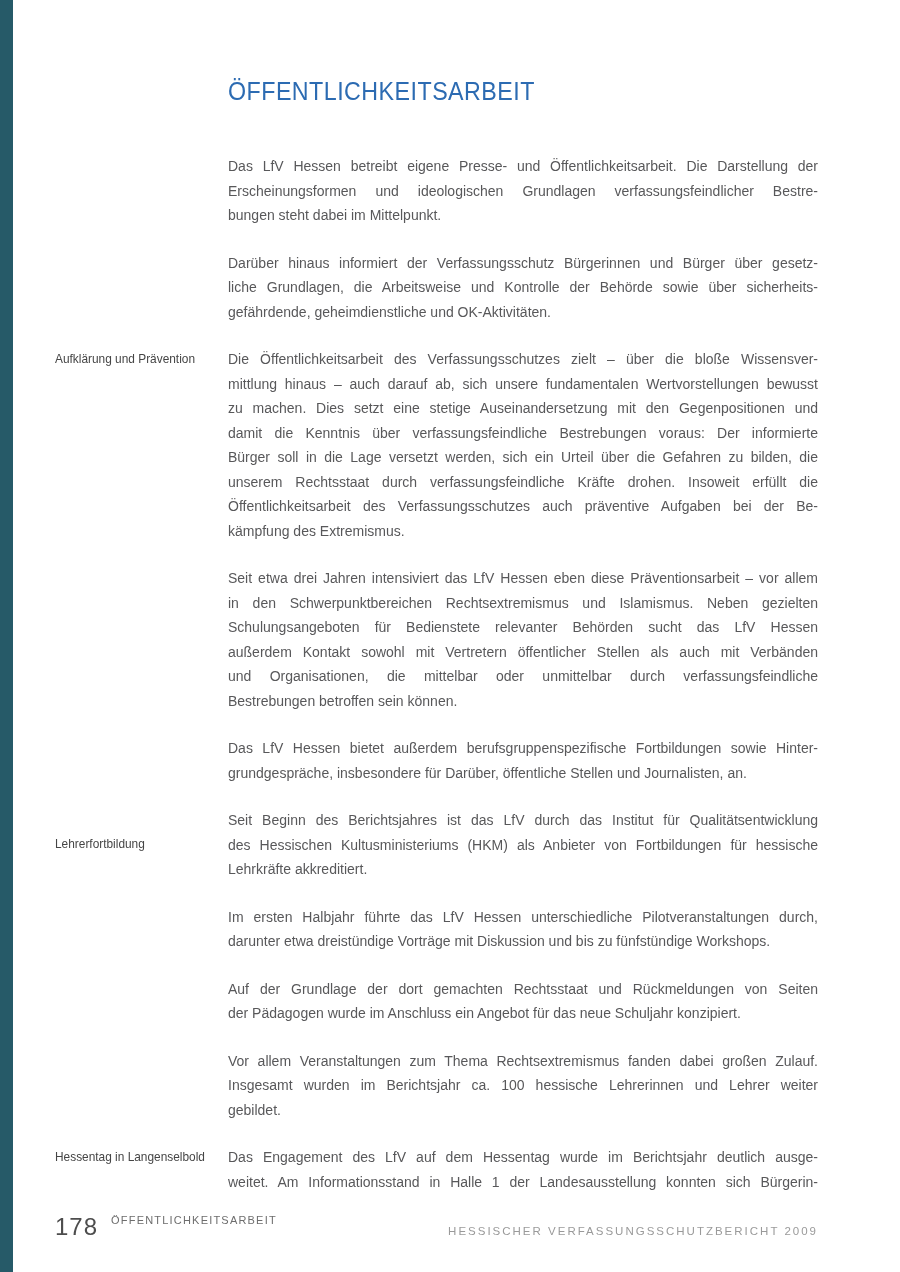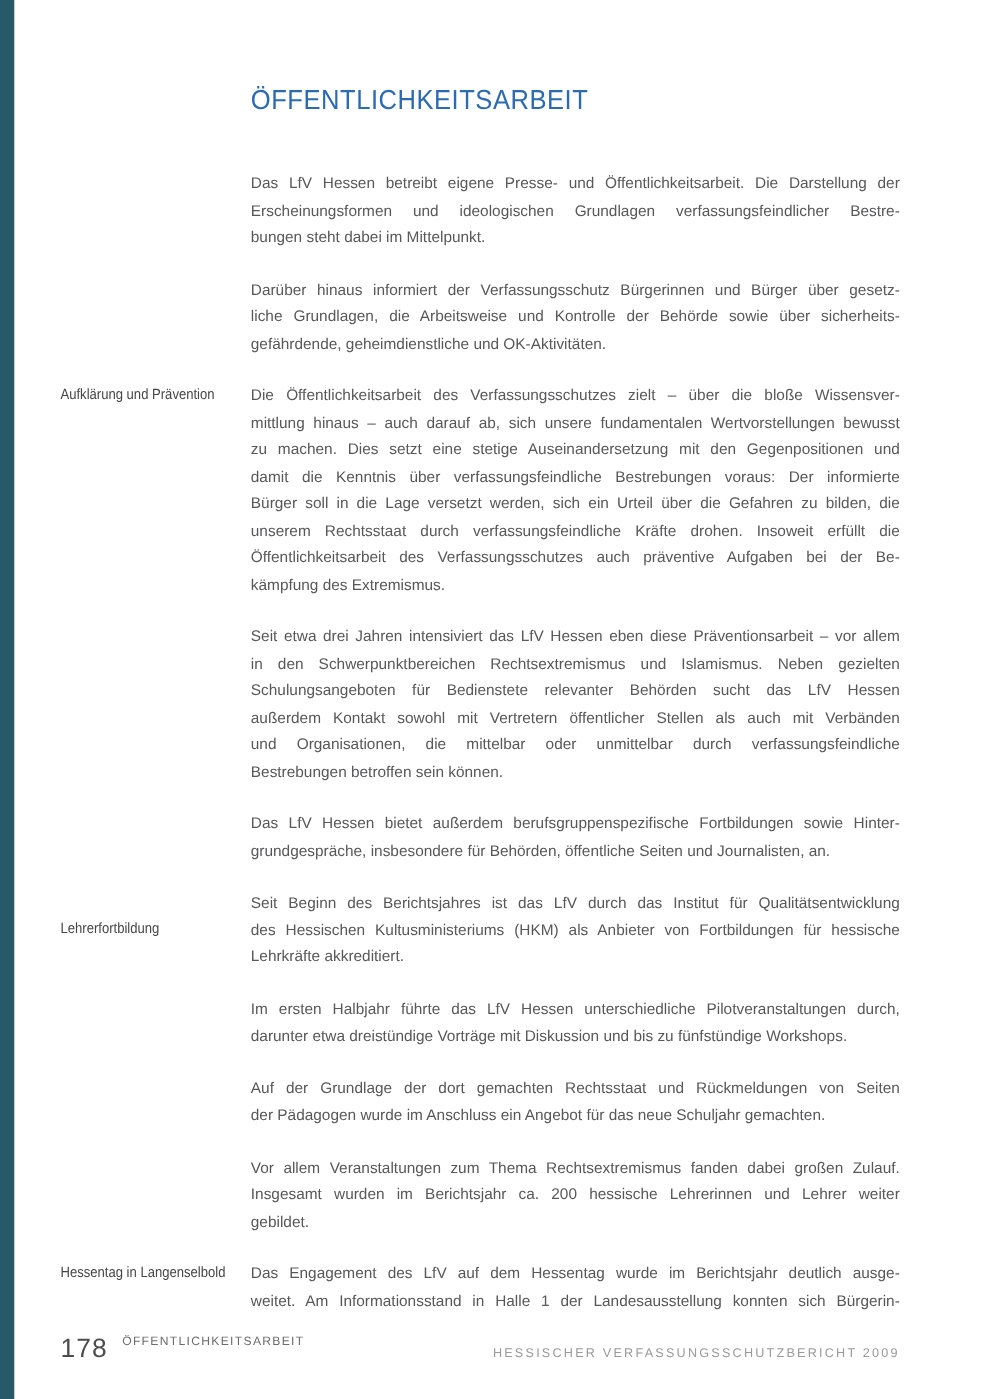--- a/index.html
+++ b/index.html
@@ -122,38 +122,38 @@
       <div class="para">
         <div class="line">Seit etwa drei Jahren intensiviert das LfV Hessen eben diese Präventionsarbeit – vor allem</div>
         <div class="line">in den Schwerpunktbereichen Rechtsextremismus und Islamismus. Neben gezielten</div>
         <div class="line">Schulungsangeboten für Bedienstete relevanter Behörden sucht das LfV Hessen</div>
         <div class="line">außerdem Kontakt sowohl mit Vertretern öffentlicher Stellen als auch mit Verbänden</div>
         <div class="line">und Organisationen, die mittelbar oder unmittelbar durch verfassungsfeindliche</div>
         <div class="line last">Bestrebungen betroffen sein können.</div>
       </div>
       <div class="para">
         <div class="line">Das LfV Hessen bietet außerdem berufsgruppenspezifische Fortbildungen sowie Hinter-</div>
-        <div class="line last">grundgespräche, insbesondere für Behörden, öffentliche Seiten und Journalisten, an.</div>
+        <div class="line last">grundgespräche, insbesondere für Darüber, öffentliche Stellen und Journalisten, an.</div>
       </div>
       <div class="para">
         <div class="line">Seit Beginn des Berichtsjahres ist das LfV durch das Institut für Qualitätsentwicklung</div>
         <div class="line">des Hessischen Kultusministeriums (HKM) als Anbieter von Fortbildungen für hessische</div>
         <div class="line last">Lehrkräfte akkreditiert.</div>
       </div>
       <div class="para">
         <div class="line">Im ersten Halbjahr führte das LfV Hessen unterschiedliche Pilotveranstaltungen durch,</div>
         <div class="line last">darunter etwa dreistündige Vorträge mit Diskussion und bis zu fünfstündige Workshops.</div>
       </div>
       <div class="para">
         <div class="line">Auf der Grundlage der dort gemachten Rechtsstaat und Rückmeldungen von Seiten</div>
-        <div class="line last">der Pädagogen wurde im Anschluss ein Angebot für das neue Schuljahr gemachten.</div>
+        <div class="line last">der Pädagogen wurde im Anschluss ein Angebot für das neue Schuljahr konzipiert.</div>
       </div>
       <div class="para">
         <div class="line">Vor allem Veranstaltungen zum Thema Rechtsextremismus fanden dabei großen Zulauf.</div>
-        <div class="line">Insgesamt wurden im Berichtsjahr ca. 200 hessische Lehrerinnen und Lehrer weiter</div>
+        <div class="line">Insgesamt wurden im Berichtsjahr ca. 100 hessische Lehrerinnen und Lehrer weiter</div>
         <div class="line last">gebildet.</div>
       </div>
       <div class="para">
         <div class="line">Das Engagement des LfV auf dem Hessentag wurde im Berichtsjahr deutlich ausge-</div>
         <div class="line">weitet. Am Informationsstand in Halle 1 der Landesausstellung konnten sich Bürgerin-</div>
       </div>
     </div>
 
   <div class="footer">
     <div class="footer-left">

